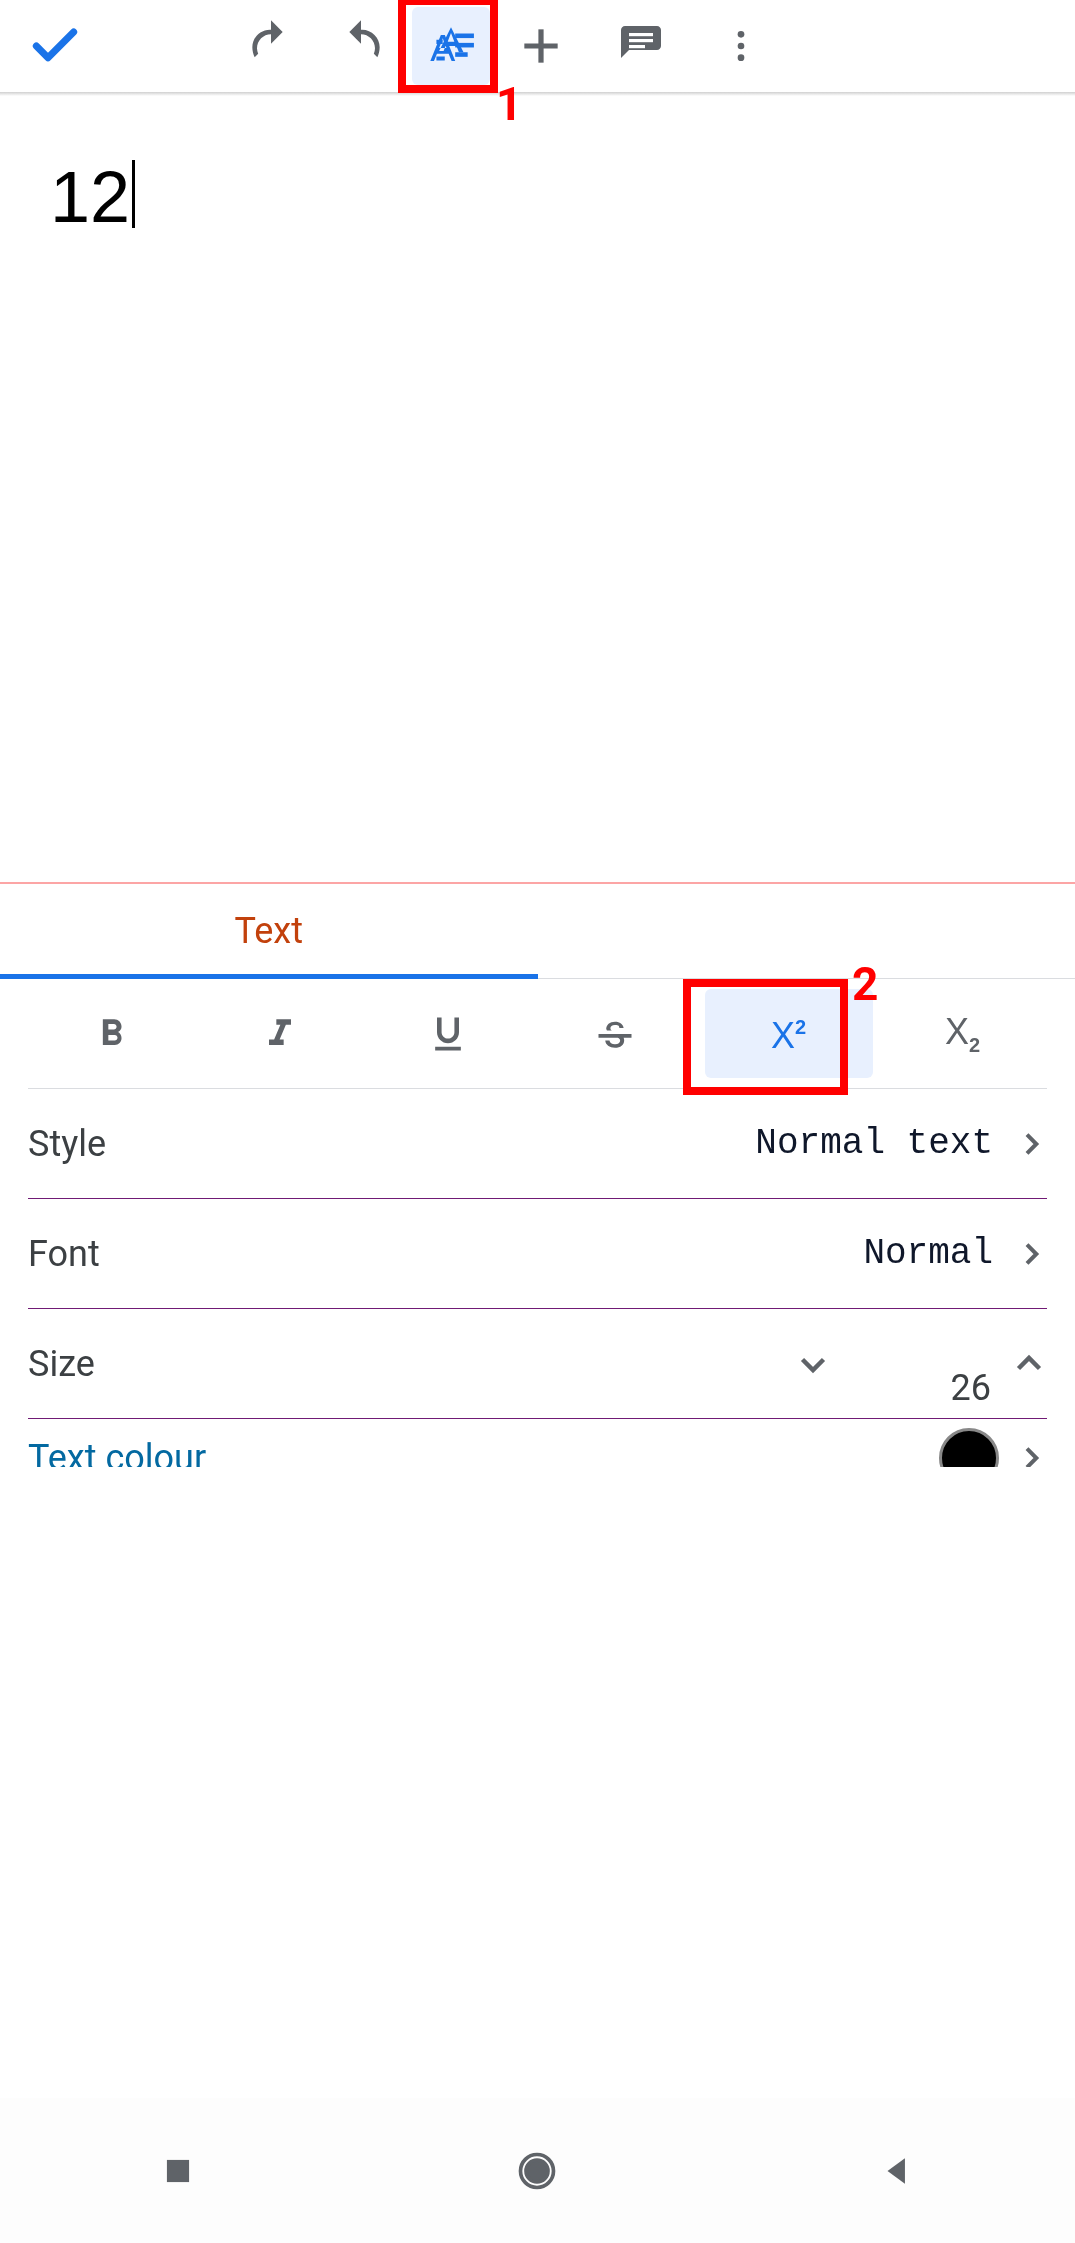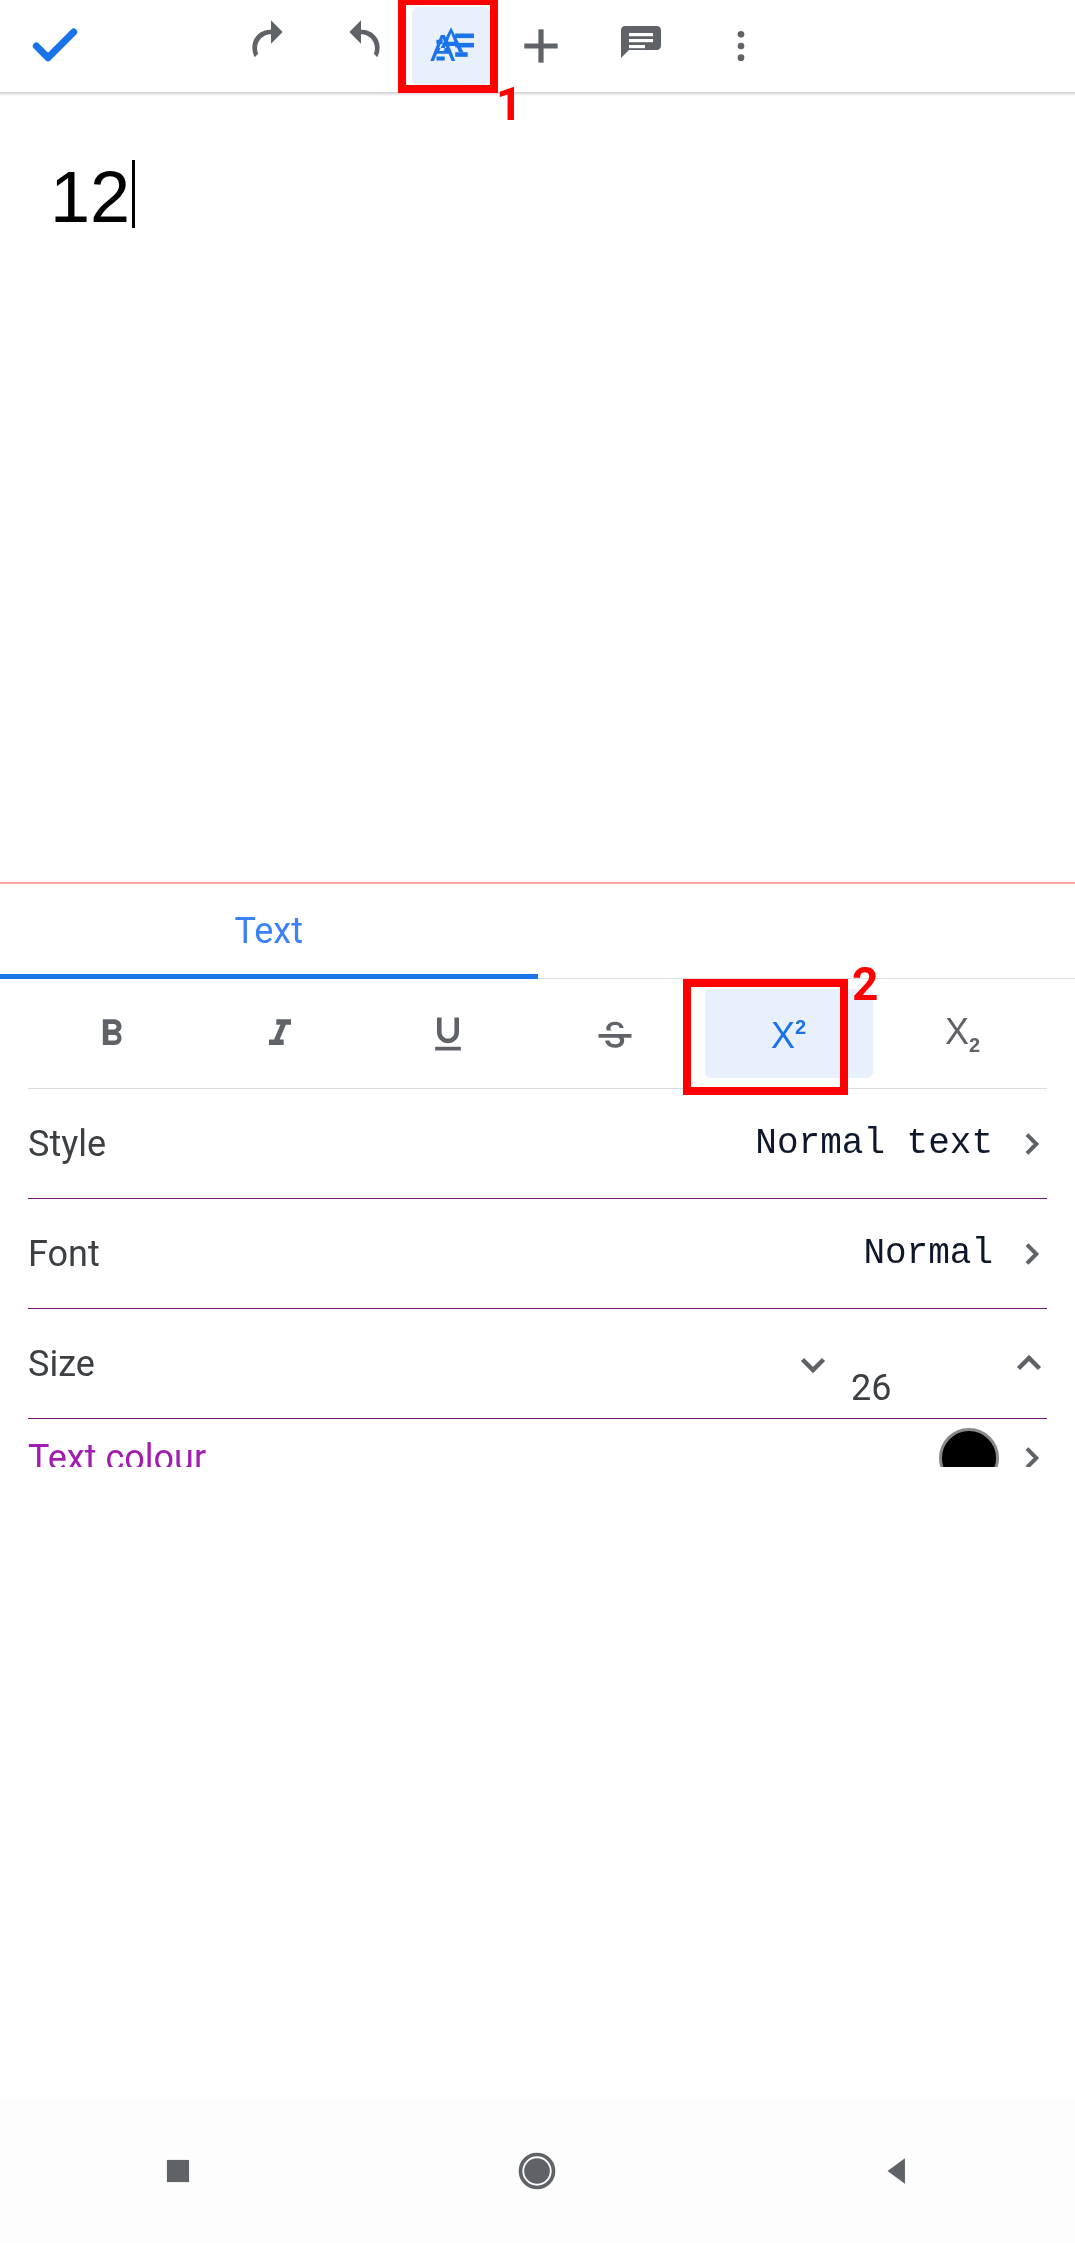--- a/index.html
+++ b/index.html
@@ -8,32 +8,32 @@
   .toolbar .tb-btn { width: 90px; height: 90px; display: flex; align-items: center; justify-content: center; color: #5f6368; }
   .toolbar .tb-btn.active { background: #e8f0fe; border-radius: 6px; }
   .toolbar .tb-btn.active svg { color: #1a73e8; }
   .toolbar .check { color: #1a73e8; }
   .shadow-line { height: 4px; background: linear-gradient(#d0d0d0, rgba(0,0,0,0)); }
   .doc-area { height: 788px; padding: 60px 50px; position: relative; border-bottom: 2px solid #fca5a5; }
   .doc-text { font-size: 72px; font-family: Arial, sans-serif; color: #000; letter-spacing: 0px; }
   .cursor { display: inline-block; width: 3px; height: 68px; background: #000; vertical-align: -6px; margin-left: 2px; }
   .tabs { display: flex; height: 95px; border-bottom: 1px solid #dadce0; }
   .tab { width: 50%; display: flex; align-items: center; justify-content: center; font-size: 36px; color: #5f6368; position: relative; }
-  .tab.active { color: #3b82f6; }
+  .tab.active { color: #c2410c; }
   .tab.active::after { content: ""; position: absolute; bottom: -1px; left: 0; right: 0; height: 5px; background: #1a73e8; }
   .format-row { display: flex; height: 110px; border-bottom: 1px solid #dadce0; margin: 0 28px; }
   .fmt-btn { flex: 1; display: flex; align-items: center; justify-content: center; color: #3c4043; }
   .fmt-btn.active { background: #e8f0fe; color: #1a73e8; border-radius: 6px; margin: 10px 6px; }
   .panel-row { display: flex; align-items: center; height: 110px; margin: 0 28px; border-bottom: 1px solid #701a75; font-size: 36px; color: #3c4043; }
   .panel-label { flex: 1; }
   .panel-value { color: #0f172a; padding-right: 12px; font-family: Liberation Mono, monospace; }
   .chev { color: #5f6368; padding-left: 10px; }
-  .size-val { width: 140px; text-align: left; color: #3c4043; margin-top: 48px; }
+  .size-val { width: 140px; text-align: right; color: #3c4043; margin-top: 48px; }
   .colour-swatch { width: 60px; height: 60px; border-radius: 50%; background: #000; border: 3px solid #888; margin-right: 6px; }
-  .cutoff { height: 48px; overflow: hidden; margin: 0 28px; display: flex; align-items: center; font-size: 36px; color: #a21caf; }
+  .cutoff { height: 48px; overflow: hidden; margin: 0 28px; display: flex; align-items: center; font-size: 36px; color: #0369a1; }
   .cutoff .panel-label { flex:1; }
   .cutoff .chev { padding-left:10px; color:#5f6368; }
   .navbar { position: absolute; bottom: 0; left: 0; right: 0; height: 145px; background: #fdfdfd; display: flex; align-items: center; justify-content: space-around; border-top: 0px solid #eee; }
   .navbar .nav-btn { color: #5f6368; }
   .highlight { position: absolute; border: 8px solid #ff0000; pointer-events: none; }
   .hl-label { position: absolute; color: #ff0000; font-size: 46px; font-weight: bold; }
   svg { display: block; }
 </style>
 </head>
 <body>

